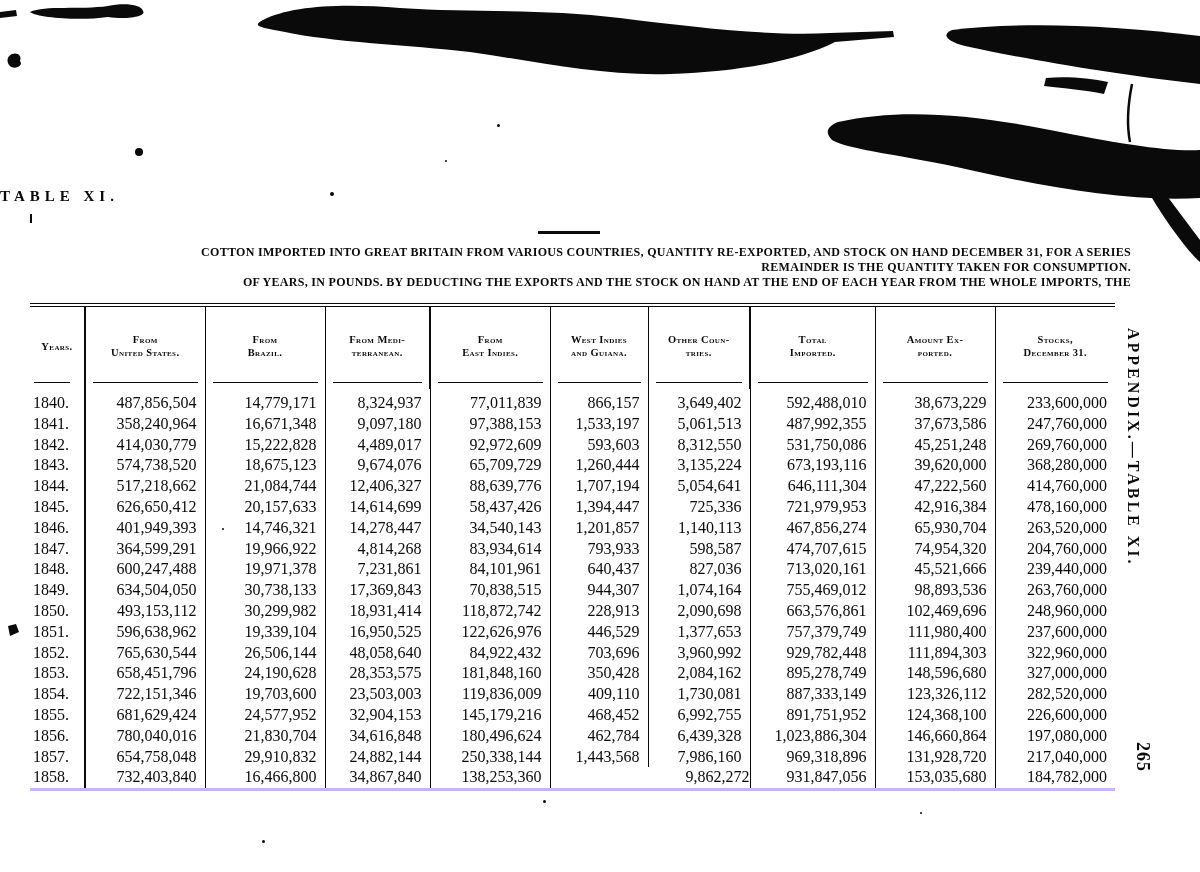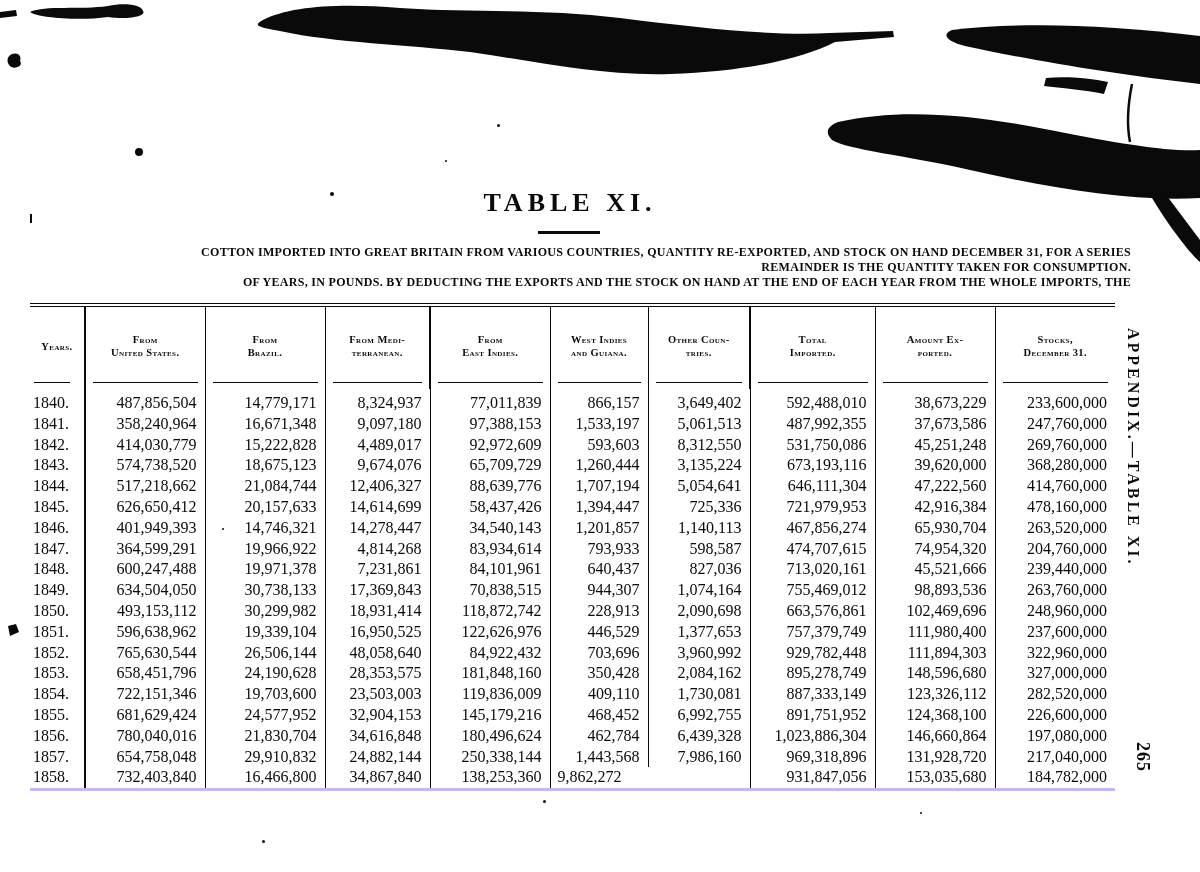--- a/index.html
+++ b/index.html
@@ -12,22 +12,22 @@
   }
   .page { position: relative; width: 1200px; height: 872px; }
 
   
   .ink { position: absolute; top: 0; left: 0; pointer-events: none; }
   .speck { position: absolute; background: #0a0a0a; border-radius: 50%; }
 
   
   .title {
     position: absolute; top: 188px; left: 0; width: 1140px;
-    text-align: center;
-    font-size: 26px; font-weight: bold; letter-spacing: 5px;
+    text-align: left;
+    font-size: 15px; font-weight: bold; letter-spacing: 5px;
   }
   .title-rule {
     position: absolute; top: 231px; left: 538px;
     width: 62px; height: 3px; background: #0a0a0a;
   }
   .caption {
     position: absolute; top: 245px; left: 46px; width: 1085px;
     font-size: 12px; font-weight: bold; letter-spacing: 0.3px;
     line-height: 15px;
     text-align: right;
@@ -60,21 +60,21 @@
   }
   thead th.years-h::after { left: 4px; right: 14px; }
 
   tbody td {
     height: 20.8px; line-height: 20.8px;
     font-size: 16px;
     text-align: right; padding: 0 8px 0 0;
     white-space: nowrap; overflow: hidden;
   }
   tbody td.year { padding-right: 15px; border-right-width: 2px; font-weight: 500; }
-  tbody td.merged { text-align: left; padding-right: 0; padding-left: 7px; }
+  tbody td.merged { text-align: right; padding-right: 0; padding-left: 7px; }
   tbody tr:first-child td { padding-top: 4px; }
 
   
   .side-label {
     position: absolute; top: 328px; left: 1124px; height: 290px;
     writing-mode: vertical-rl;
     font-size: 16px; font-weight: bold; letter-spacing: 3px;
     white-space: nowrap;
   }
   .page-number {

